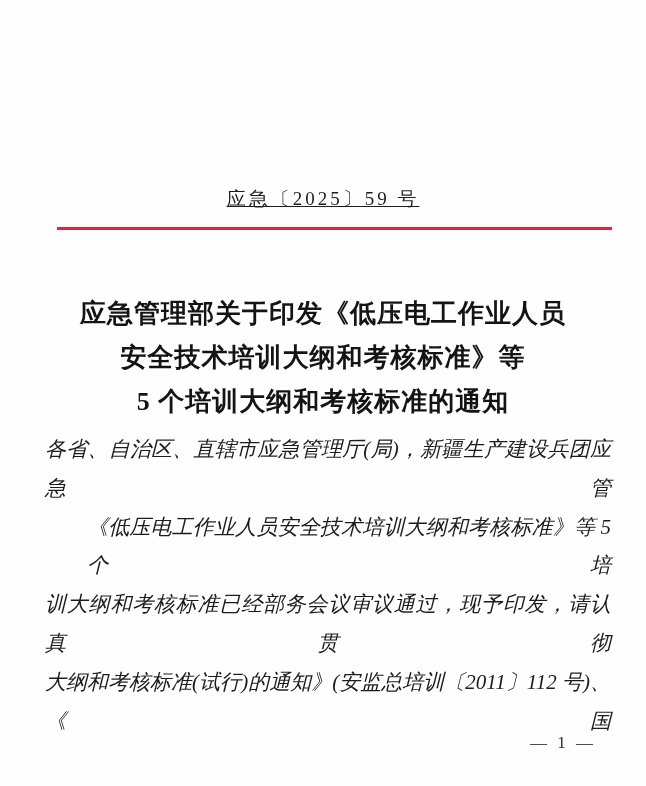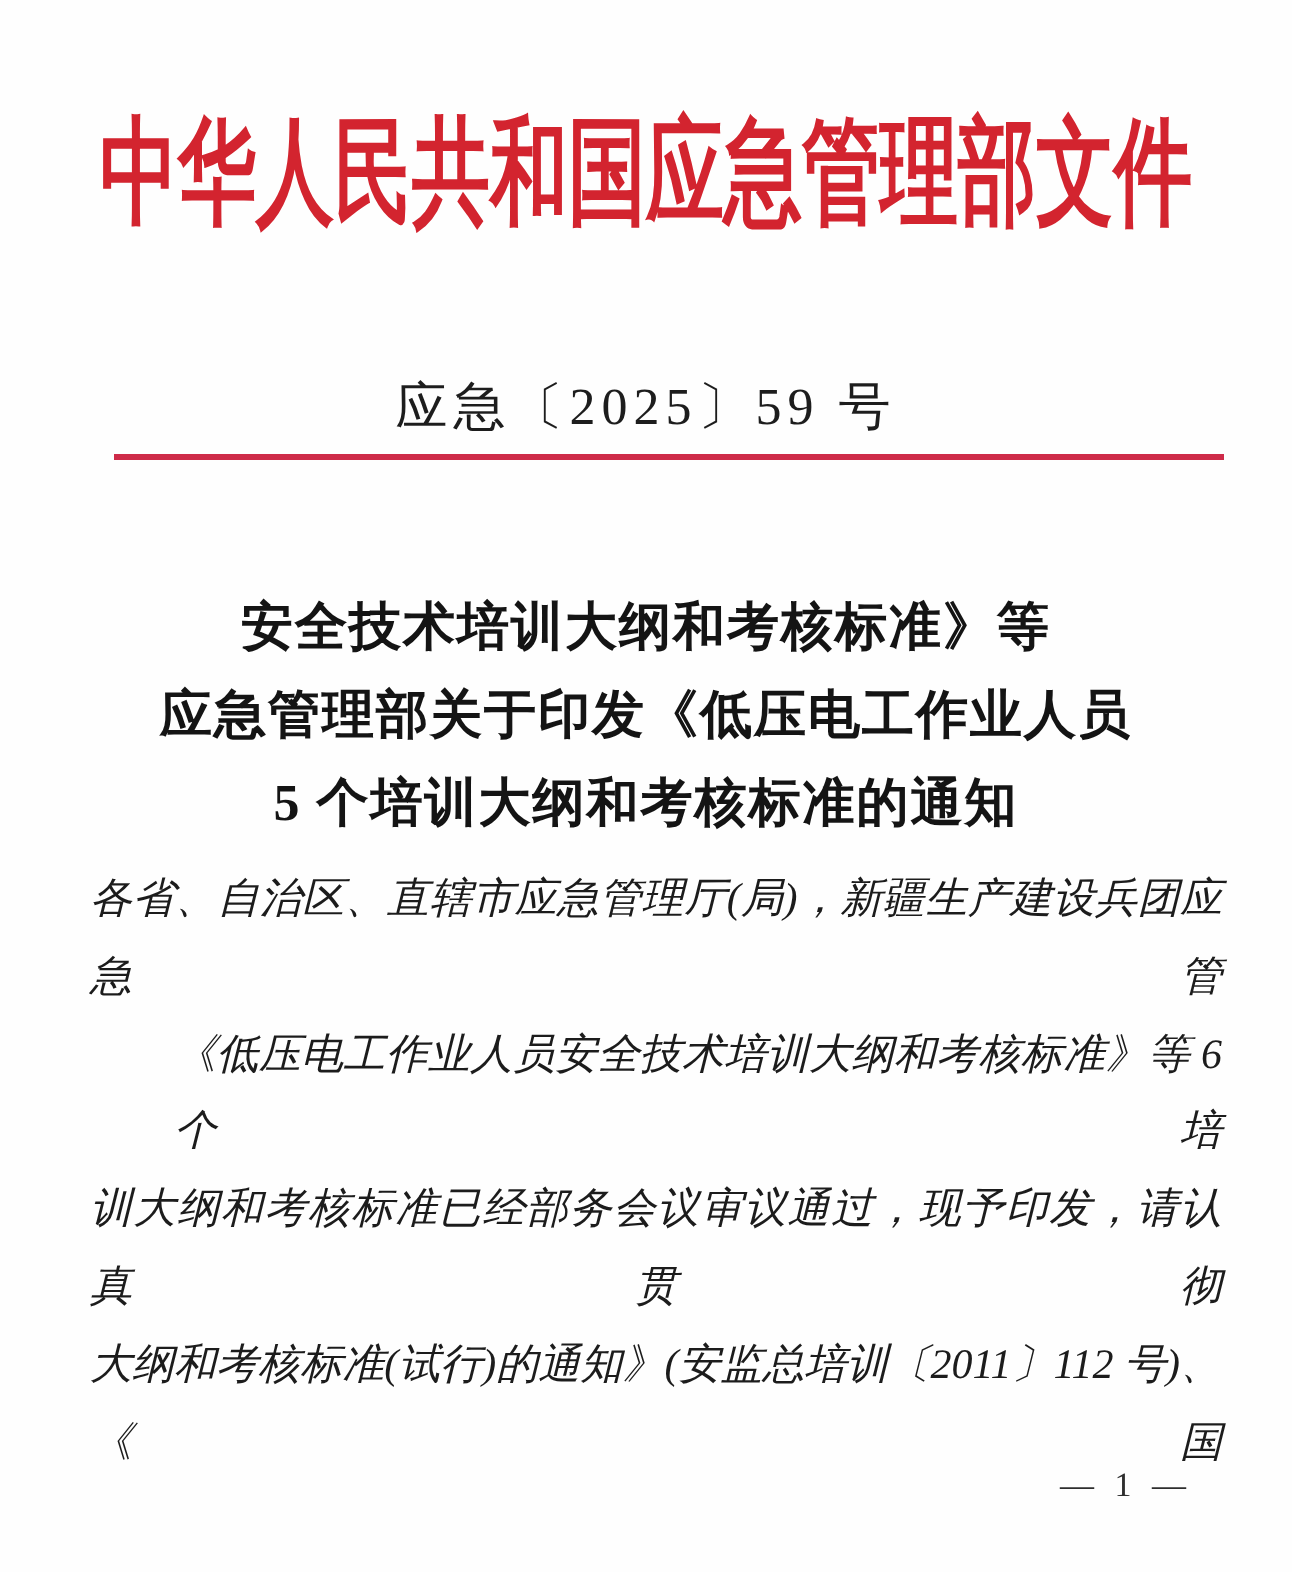--- a/index.html
+++ b/index.html
@@ -29,23 +29,24 @@
     transform: scaleY(1.5);
     transform-origin: center;
     letter-spacing: 0px;
   }
   .doc-number {
     position: absolute;
     top: 186px;
     left: 0;
     width: 100%;
     text-align: center;
-    font-size: 26px;
+    font-size: 19px;
     color: #1d1d1d;
     letter-spacing: 3px;
+    text-decoration: underline;
   }
   .red-rule {
     position: absolute;
     top: 227px;
     left: 57px;
     width: 555px;
     height: 3px;
     background: #ce2b49;
   }
   .title-block {
@@ -80,37 +81,34 @@
     color: #2e2e2e;
     letter-spacing: 3px;
     white-space: nowrap;
   }
 </style>
 </head>
 <body>
 
 <div class="page">
 
-  <div class="header-wrap">
-    <span class="header-text">中华人民共和国应急管理部文件</span>
-  </div>
 
   <div class="doc-number">应急〔2025〕59 号</div>
 
   <div class="red-rule"></div>
 
   <div class="title-block">
+    <div class="title-line">应急管理部关于印发《低压电工作业人员</div>
     <div class="title-line">安全技术培训大纲和考核标准》等</div>
-    <div class="title-line">应急管理部关于印发《低压电工作业人员</div>
     <div class="title-line">5 个培训大纲和考核标准的通知</div>
   </div>
 
   <div class="body-block">
     <div class="body-line just">各省、自治区、直辖市应急管理厅(局)，新疆生产建设兵团应急管</div>
-    <div class="body-line just indent">《低压电工作业人员安全技术培训大纲和考核标准》等 6 个培</div>
+    <div class="body-line just indent">《低压电工作业人员安全技术培训大纲和考核标准》等 5 个培</div>
     <div class="body-line just">训大纲和考核标准已经部务会议审议通过，现予印发，请认真贯彻</div>
     <div class="body-line just">大纲和考核标准(试行)的通知》(安监总培训〔2011〕112 号)、《国</div>
 
   </div>
 
   <div class="page-number">— 1 —</div>
 
 </div>
 
 </body></html>

